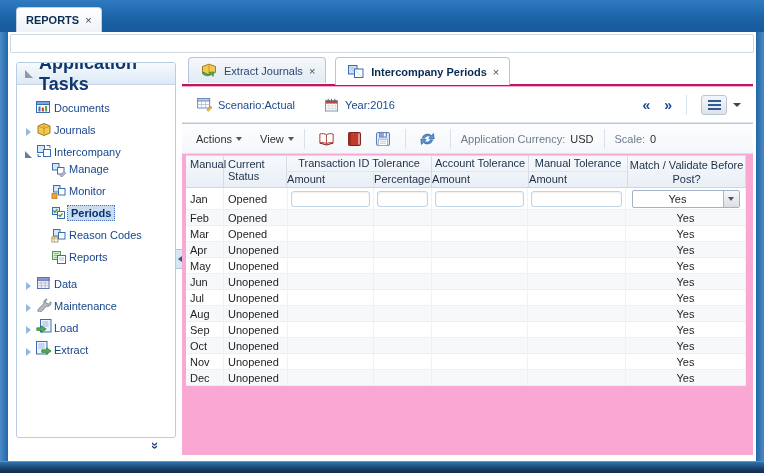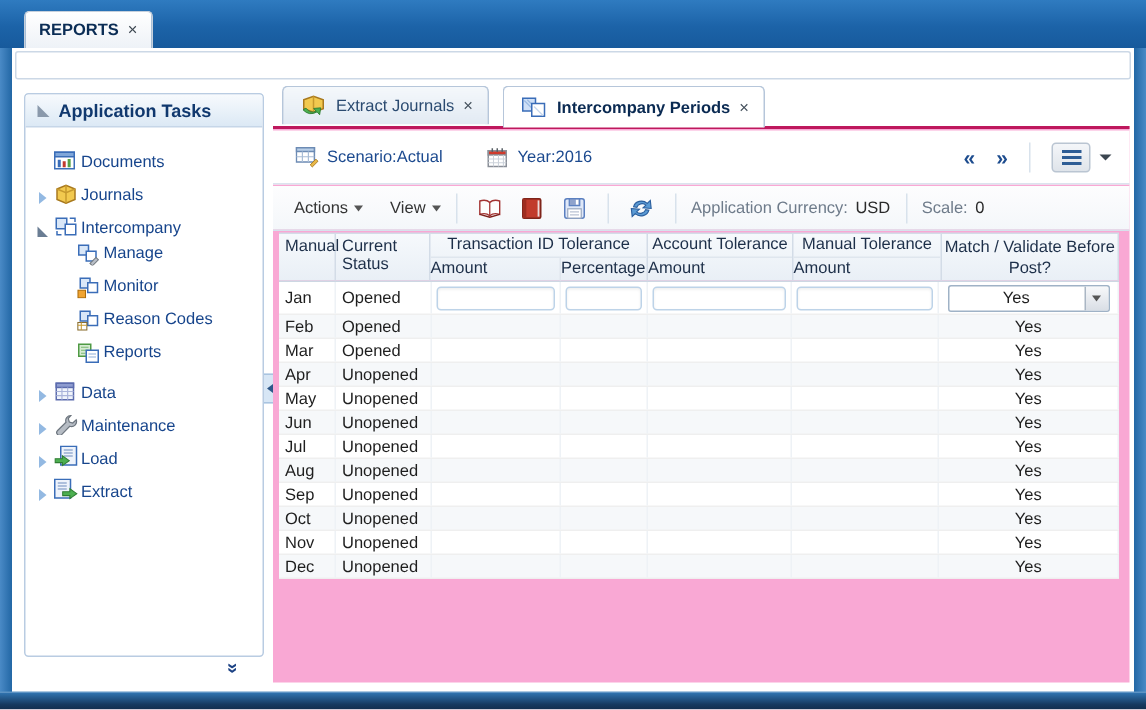--- a/index.html
+++ b/index.html
@@ -23,21 +23,21 @@
   .bottombar  { position:absolute; left:0; top:461px; width:764px; height:12px;
     background:linear-gradient(#2f72ae,#16395f 70%,#122e4e); border-top:1px solid #5d93c4; }
   .menustrip { position:absolute; left:10px; top:34px; width:744px; height:19px;
     background:#ffffff; border:1px solid #ccd8e6; border-radius:2px; }
 
   
   .sidebar { position:absolute; left:16px; top:62px; width:160px; height:376px;
     background:#ffffff; border:1px solid #b9cce2; border-radius:3px; overflow:hidden; }
   .sidebar-header { height:22px; background:linear-gradient(#f7fafd,#dce9f5);
     border-bottom:1px solid #c6d6e8; display:flex; align-items:center; gap:6px;
-    padding-left:8px; font-weight:bold; font-size:12px; color:#10386e; }
+    padding-left:8px; font-weight:bold; font-size:18px; color:#10386e; }
   .tree { padding-top:7px; color:#17458c; }
   .tree-item { height:22px; display:flex; align-items:center; cursor:default; }
   .tree-item.lvl1 { padding-left:5px;align-items:flex-end; }
   .tree-item.lvl2 { padding-left:33px; }
   .exp { width:13px; display:flex; align-items:center; justify-content:center; flex:none; }
   .tri-r  { width:0; height:0; border-top:4px solid transparent; border-bottom:4px solid transparent; border-left:5px solid #93b9e2; }
   .tri-dl { width:0; height:0; border-bottom:7px solid #6a7d93; border-right:7px solid transparent; }
   .tri-hdr{ width:0; height:0; border-bottom:8px solid #8a99ab; border-right:8px solid transparent; }
   .node-icon { width:17px; display:flex; align-items:center; justify-content:center; flex:none; }
   .node-icon svg { display:block; }
@@ -203,20 +203,31 @@
       </div>
       <div class="tree-item lvl2">
         <span class="node-icon">
             <svg width="16" height="15" viewBox="0 0 16 15">
               <rect x="2.5" y="1.5" width="6.5" height="6.5" fill="#d9e7f8" stroke="#3a6db8"></rect>
               <rect x="7.5" y="4.5" width="6.5" height="6.5" fill="#fff" stroke="#3a6db8"></rect>
               <rect x="1" y="9.5" width="5" height="5" fill="#f0a432" stroke="#ad6d0b" stroke-width="0.7"></rect>
             </svg>
           </span>
         <span class="lbl">Monitor</span>
+      </div>
+      <div class="tree-item lvl2 selected">
+        <span class="node-icon">
+            <svg width="16" height="15" viewBox="0 0 16 15">
+              <rect x="1.5" y="1.5" width="7" height="7" fill="#d9e7f8" stroke="#3a6db8"></rect>
+              <rect x="6.5" y="5.5" width="7" height="7" fill="#fff" stroke="#3a6db8"></rect>
+              <path d="M2.4 4.6 l1.5 1.7 2.4-3.2" stroke="#3f9c35" stroke-width="1.3" fill="none"></path>
+              <path d="M7.6 8.8 l1.5 1.7 2.4-3.2" stroke="#3f9c35" stroke-width="1.3" fill="none"></path>
+            </svg>
+          </span>
+        <span class="lbl">Periods</span>
       </div>
       <div class="tree-item lvl2">
         <span class="node-icon">
             <svg width="16" height="15" viewBox="0 0 16 15">
               <rect x="2.5" y="1.5" width="6.5" height="6.5" fill="#d9e7f8" stroke="#3a6db8"></rect>
               <rect x="7.5" y="4.5" width="6.5" height="6.5" fill="#fff" stroke="#3a6db8"></rect>
               <rect x="0.9" y="9" width="6" height="5" fill="#fff" stroke="#8a6d2f" stroke-width="0.7"></rect>
               <path d="M0.9 10.8 h6 M3.2 9 v5" stroke="#c79a2e" stroke-width="0.7"></path>
             </svg>
           </span>

